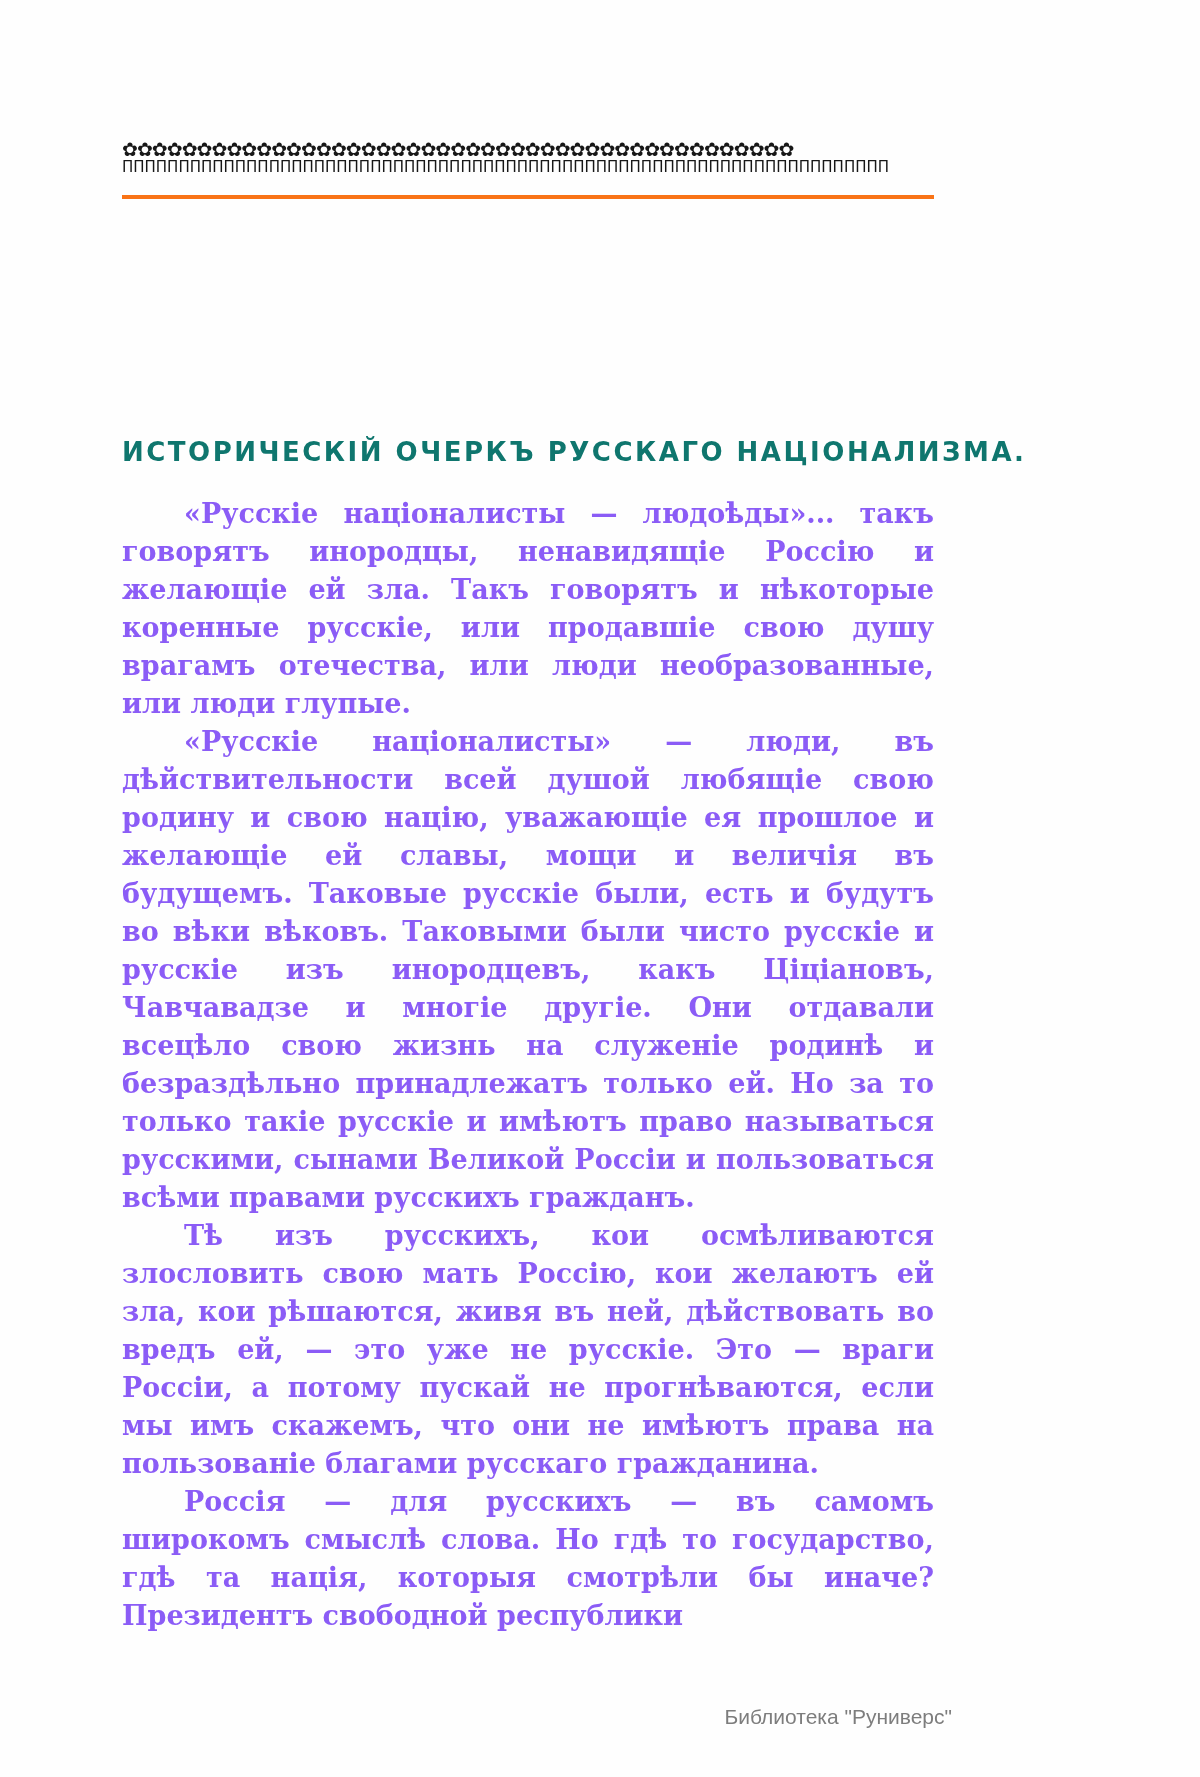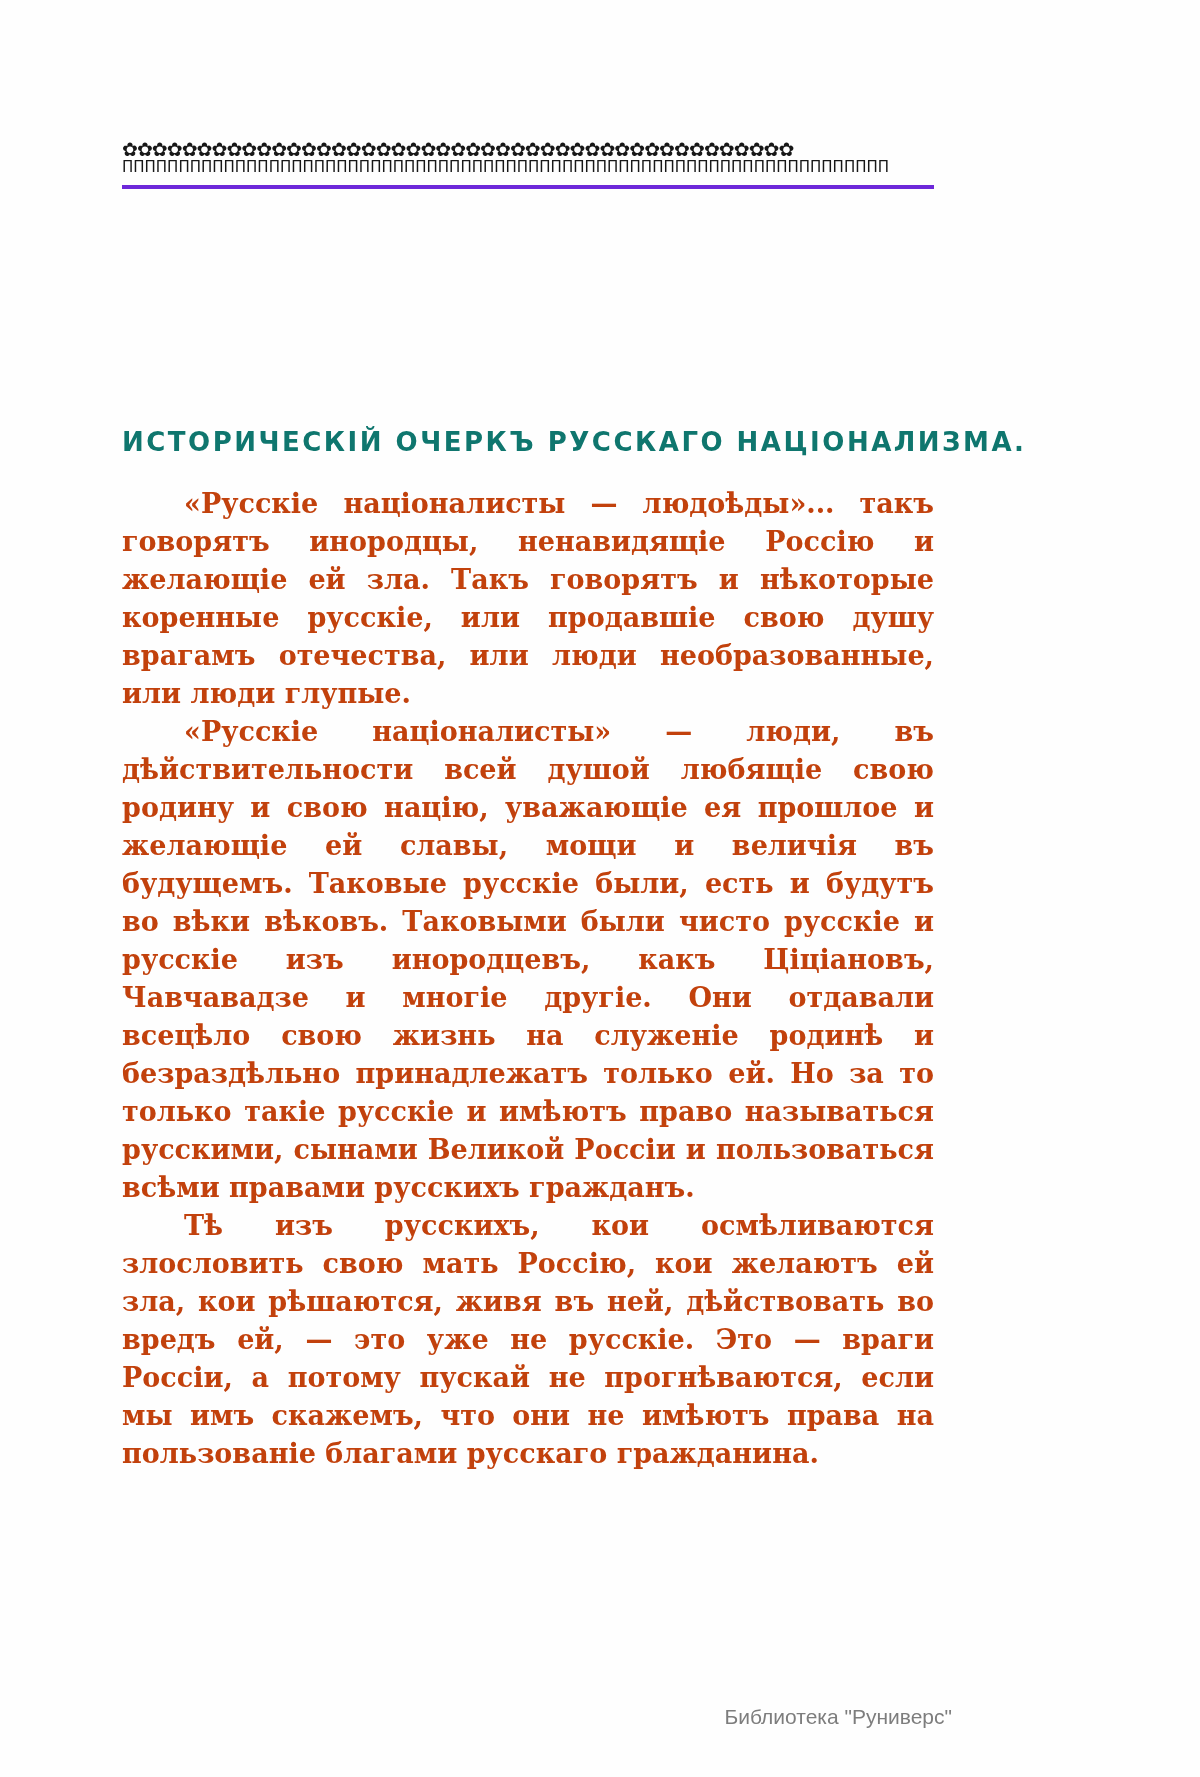--- a/index.html
+++ b/index.html
@@ -35,40 +35,40 @@
     font-family: "DejaVu Sans", sans-serif;
     font-size: 19px;
     line-height: 22px;
     letter-spacing: -1px;
   }
   .ornament-bottom {
     font-family: "DejaVu Sans", sans-serif;
     font-size: 15px;
     line-height: 15px;
     letter-spacing: 0px;
-    border-bottom: 4px solid #6d28d9;
-    padding-bottom: 10px;
+    border-bottom: 4px solid #f97316;
+    padding-bottom: 20px;
   }
   .title {
     margin: 238px 0 0 0;
     font-family: "DejaVu Sans", "Liberation Sans", sans-serif;
     font-size: 26px;
     font-weight: 700;
     letter-spacing: 2.5px;
     color: #0f766e;
     white-space: nowrap;
   }
   .body-text {
     margin-top: 28px;
     font-family: "DejaVu Serif", "Liberation Serif", serif;
     font-size: 27px;
     font-weight: 700;
     line-height: 38px;
     text-align: justify;
-    color: #c2410c;
+    color: #8b5cf6;
   }
   .body-text p {
     margin: 0;
     text-indent: 62px;
   }
   .watermark {
     position: absolute;
     right: 248px;
     bottom: 48px;
     font-family: "Liberation Sans", "DejaVu Sans", sans-serif;
@@ -86,18 +86,19 @@
       <div class="ornament-top">✿✿✿✿✿✿✿✿✿✿✿✿✿✿✿✿✿✿✿✿✿✿✿✿✿✿✿✿✿✿✿✿✿✿✿✿✿✿✿✿✿✿✿✿✿</div>
       <div class="ornament-bottom">ΠΠΠΠΠΠΠΠΠΠΠΠΠΠΠΠΠΠΠΠΠΠΠΠΠΠΠΠΠΠΠΠΠΠΠΠΠΠΠΠΠΠΠΠΠΠΠΠΠΠΠΠΠΠΠΠΠΠΠΠΠΠΠΠΠΠΠΠ</div>
     </div>
 
     <h1 class="title">ИСТОРИЧЕСКІЙ ОЧЕРКЪ РУССКАГО НАЦІОНАЛИЗМА.</h1>
 
     <div class="body-text">
       <p>«Русскіе націоналисты — людоѣды»... такъ говорятъ инородцы, ненавидящіе Россію и желающіе ей зла. Такъ говорятъ и нѣкоторые коренные русскіе, или продавшіе свою душу врагамъ отечества, или люди необразованные, или люди глупые.</p>
       <p>«Русскіе націоналисты» — люди, въ дѣйствительности всей душой любящіе свою родину и свою націю, уважающіе ея прошлое и желающіе ей славы, мощи и величія въ будущемъ. Таковые русскіе были, есть и будутъ во вѣки вѣковъ. Таковыми были чисто русскіе и русскіе изъ инородцевъ, какъ Ціціановъ, Чавчавадзе и многіе другіе. Они отдавали всецѣло свою жизнь на служеніе родинѣ и безраздѣльно принадлежатъ только ей. Но за то только такіе русскіе и имѣютъ право называться русскими, сынами Великой Россіи и пользоваться всѣми правами русскихъ гражданъ.</p>
       <p>Тѣ изъ русскихъ, кои осмѣливаются злословить свою мать Россію, кои желаютъ ей зла, кои рѣшаются, живя въ ней, дѣйствовать во вредъ ей, — это уже не русскіе. Это — враги Россіи, а потому пускай не прогнѣваются, если мы имъ скажемъ, что они не имѣютъ права на пользованіе благами русскаго гражданина.</p>
+      <p>Россія — для русскихъ — въ самомъ широкомъ смыслѣ слова. Но гдѣ то государство, гдѣ та нація, которыя смотрѣли бы иначе? Президентъ свободной республики</p>
     </div>
 
   </div>
 
   <div class="watermark">Библиотека "Руниверс"</div>
 </div>
 
 </body></html>

